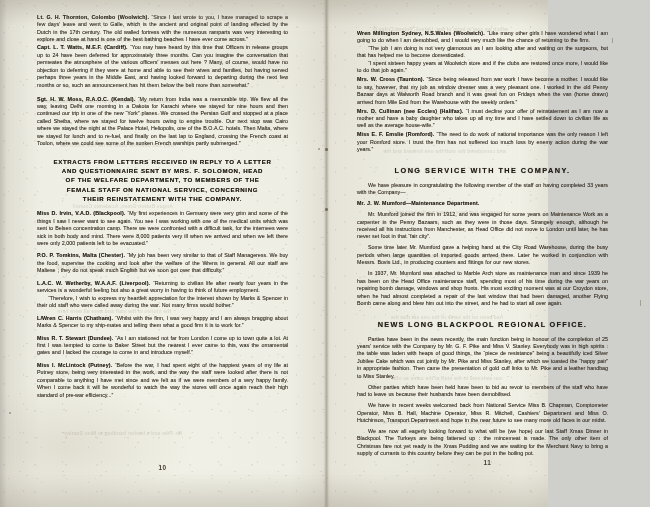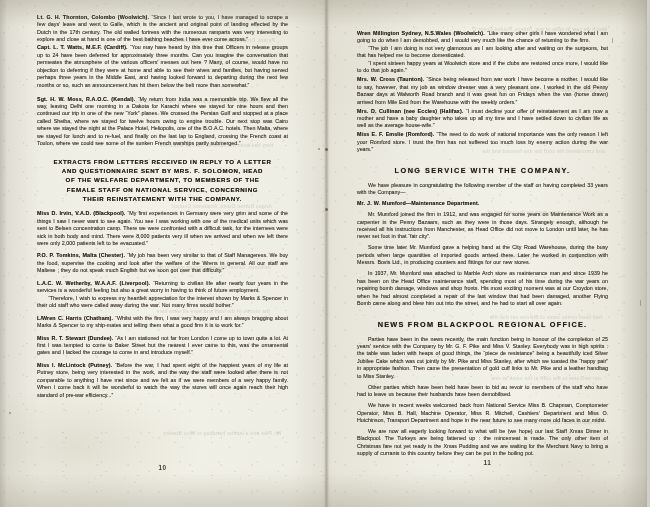--- a/index.html
+++ b/index.html
@@ -10,21 +10,21 @@
   body {
     width: 650px;
     height: 507px;
     overflow: hidden;
     font-family: "Liberation Sans", sans-serif;
   }
 
   
   #scan {
     position: relative;
-    width: 647px;
+    width: 548px;
     height: 507px;
     background:
       
       radial-gradient(ellipse 180px 90px at 12% 88%, rgba(190,185,165,0.30), rgba(190,185,165,0) 70%),
       radial-gradient(ellipse 140px 70px at 86% 92%, rgba(190,185,165,0.28), rgba(190,185,165,0) 70%),
       radial-gradient(ellipse 220px 120px at 50% 12%, rgba(205,200,180,0.18), rgba(205,200,180,0) 72%),
       linear-gradient(90deg,
         #c9c7bf 0px, #e6e4da 7px,
         #efeee4 40px, #f2f1e7 150px,
         #efeee4 290px, #e3e1d6 322px,
@@ -269,21 +269,21 @@
 
       <div class="sect-head">LONG SERVICE WITH THE COMPANY.</div>
 
       <p class="para indent">We have pleasure in congratulating the following member of the staff on having completed 33 years with the Company—</p>
       <p class="para" style="margin-top:3px"><span class="nm">Mr. J. W. Mumford—Maintenance Department.</span></p>
 
       <p class="para indent" style="margin-top:4px">Mr. Mumford joined the firm in 1912, and was engaged for some years on Maintenance Work as a carpenter in the Penny Bazaars, such as they were in those days. Strangely enough, although he received all his instructions from Manchester, as Head Office did not move to London until later, he has never set foot in that “fair city”.</p>
       <p class="para indent" style="margin-top:3.5px">Some time later Mr. Mumford gave a helping hand at the City Road Warehouse, during the busy periods when large quantities of imported goods arrived there. Later he worked in conjunction with Messrs. Bovis Ltd., in producing counters and fittings for our new stores.</p>
       <p class="para indent" style="margin-top:3.5px">In 1937, Mr. Mumford was attached to Marble Arch store as maintenance man and since 1939 he has been on the Head Office maintenance staff, spending most of his time during the war years on repairing bomb damage, windows and shop fronts. His most exciting moment was at our Croydon store, when he had almost completed a repair of the last window that had been damaged, another Flying Bomb came along and blew him out into the street, and he had to start all over again.</p>
 
-      <div class="sect-head" style="letter-spacing:1.25px">NEWS FROM BLACKPOOL REGIONAL OFFICE.</div>
+      <div class="sect-head" style="letter-spacing:1.25px">NEWS LONG BLACKPOOL REGIONAL OFFICE.</div>
 
       <p class="para indent">Parties have been in the news recently, the main function being in honour of the completion of 25 years’ service with the Company by Mr. G. F. Pike and Miss V. Stanley. Everybody was in high spirits : the table was laden with heaps of good things, the “piece de resistance” being a beautifully iced Silver Jubilee Cake which was cut jointly by Mr. Pike and Miss Stanley, after which we toasted the “happy pair” in appropriate fashion. Then came the presentation of gold cuff links to Mr. Pike and a leather handbag to Miss Stanley.</p>
       <p class="para indent" style="margin-top:3.5px">Other parties which have been held have been to bid au revoir to members of the staff who have had to leave us because their husbands have been demobilised.</p>
       <p class="para indent" style="margin-top:3.5px">We have in recent weeks welcomed back from National Service Miss B. Chapman, Comptometer Operator, Miss B. Hall, Machine Operator, Miss R. Mitchell, Cashiers’ Department and Miss O. Hutchinson, Transport Department and hope in the near future to see many more old faces in our midst.</p>
       <p class="para indent" style="margin-top:3.5px">We are now all eagerly looking forward to what will be (we hope) our last Staff Xmas Dinner in Blackpool. The Turkeys are being fattened up : the mincemeat is made. The only other item of Christmas fare not yet ready is the Xmas Pudding and we are waiting for the Merchant Navy to bring a supply of currants to this country before they can be put in the boiling pot.</p>
     </div>
 
     <div class="folio" style="bottom:41px">11</div>
   </div>
 

